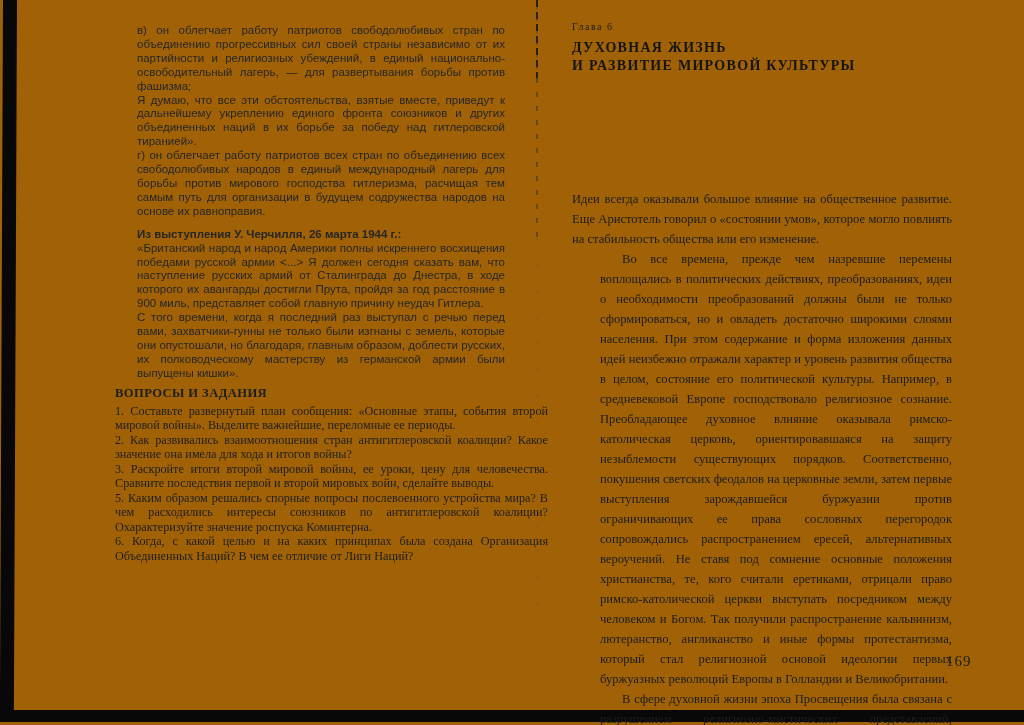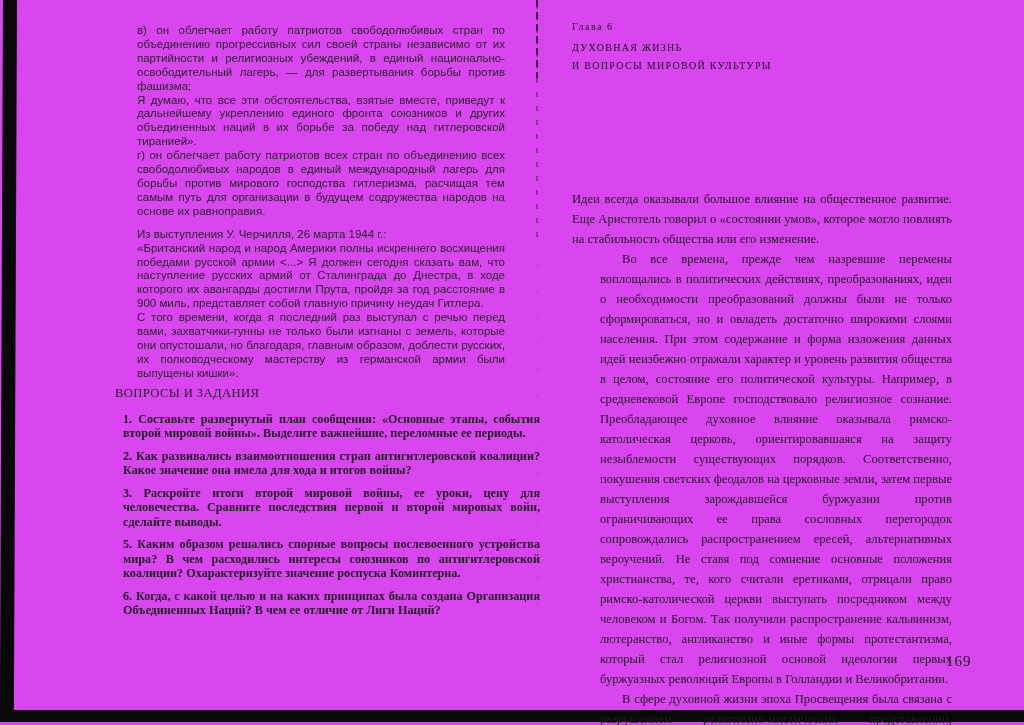--- a/index.html
+++ b/index.html
@@ -5,21 +5,21 @@
   html,body{margin:0;padding:0;}
   body{
     width:1024px;height:725px;
     background:#fafafa;
     font-family:"Liberation Serif", serif;
     position:relative;
     overflow:hidden;
   }
   .scan{
     position:absolute;left:0;top:0;width:1024px;height:725px;
-    background:#d946ef;
+    background:#a16207;
   }
   
   .edge-left{
     position:absolute;left:3px;top:0;width:14px;height:714px;
     background:#080808;
     transform:rotate(0.25deg);
     transform-origin:top left;
   }
   .edge-bottom{
     position:absolute;left:0;top:710px;width:1024px;height:12px;
@@ -42,42 +42,42 @@
   
   .excerpt-block{
     position:absolute;left:137px;top:24px;width:368px;
     font-family:"Liberation Sans", sans-serif;
     font-size:11.5px;line-height:13.9px;
     color:#262626;text-align:justify;
   }
   .excerpt-block p{margin:0;}
   .churchill-heading{
     margin-top:9px !important;
-    font-weight:normal;
+    font-weight:bold;
   }
   .questions-heading{
     position:absolute;left:115px;top:386px;
-    font-size:12.6px;font-weight:400;letter-spacing:.4px;
+    font-size:12.6px;font-weight:700;letter-spacing:.4px;
     color:#1e1e1e;
   }
   .questions-list{
     position:absolute;left:115px;top:404px;width:433px;
     font-size:12.2px;line-height:14.45px;
     color:#1e1e1e;text-align:justify;
   }
-  .questions-list .q{margin:8px;font-weight:bold;}
+  .questions-list .q{margin:0;}
 
   
   .chapter-label{
     position:absolute;left:572px;top:21px;
     font-size:10px;letter-spacing:1.5px;color:#1c1c1c;
   }
   .chapter-title{
     position:absolute;left:572px;top:39px;
-    font-size:10px;font-weight:normal;letter-spacing:1.3px;
+    font-size:14px;font-weight:bold;letter-spacing:1.3px;
     line-height:17.5px;color:#151515;
   }
   .body-text{
     position:absolute;left:572px;top:189px;width:380px;
     font-size:12.6px;line-height:20px;
     color:#1c1c1c;text-align:justify;
   }
   .body-text p{margin:0;}
   .body-text p.indent{text-indent:22px;margin-left:28px;}
   .page-number{
@@ -112,21 +112,21 @@
     <p class="q">2. Как развивались взаимоотношения стран антигитлеровской коалиции? Какое значение она имела для хода и итогов войны?</p>
     <p class="q">3. Раскройте итоги второй мировой войны, ее уроки, цену для человечества. Сравните последствия первой и второй мировых войн, сделайте выводы.</p>
     <p class="q">5. Каким образом решались спорные вопросы послевоенного устройства мира? В чем расходились интересы союзников по антигитлеровской коалиции? Охарактеризуйте значение роспуска Коминтерна.</p>
     <p class="q">6. Когда, с какой целью и на каких принципах была создана Организация Объединенных Наций? В чем ее отличие от Лиги Наций?</p>
   </div>
 
   <div class="chapter-label">Глава 6</div>
 
   <div class="chapter-title">
     <div>ДУХОВНАЯ ЖИЗНЬ</div>
-    <div>И ВОПРОСЫ МИРОВОЙ КУЛЬТУРЫ</div>
+    <div>И РАЗВИТИЕ МИРОВОЙ КУЛЬТУРЫ</div>
   </div>
 
   <div class="body-text">
     <p>Идеи всегда оказывали большое влияние на общественное развитие. Еще Аристотель говорил о «состоянии умов», которое могло повлиять на стабильность общества или его изменение.</p>
     <p class="indent">Во все времена, прежде чем назревшие перемены воплощались в политических действиях, преобразованиях, идеи о необходимости преобразований должны были не только сформироваться, но и овладеть достаточно широкими слоями населения. При этом содержание и форма изложения данных идей неизбежно отражали характер и уровень развития общества в целом, состояние его политической культуры. Например, в средневековой Европе господствовало религиозное сознание. Преобладающее духовное влияние оказывала римско-католическая церковь, ориентировавшаяся на защиту незыблемости существующих порядков. Соответственно, покушения светских феодалов на церковные земли, затем первые выступления зарождавшейся буржуазии против ограничивающих ее права сословных перегородок сопровождались распространением ересей, альтернативных вероучений. Не ставя под сомнение основные положения христианства, те, кого считали еретиками, отрицали право римско-католической церкви выступать посредником между человеком и Богом. Так получили распространение кальвинизм, лютеранство, англиканство и иные формы протестантизма, который стал религиозной основой идеологии первых буржуазных революций Европы в Голландии и Великобритании.</p>
     <p class="indent">В сфере духовной жизни эпоха Просвещения была связана с разрушением религиозно-мистических представлений, отводивших человеку роль инструмента в руках высших сил, ориентировавших на покорность судьбе. Рациональное объяснение мира было проникнуто верой в человека, в его способ-</p>
   </div>
 
   <div class="page-number">169</div>
 

